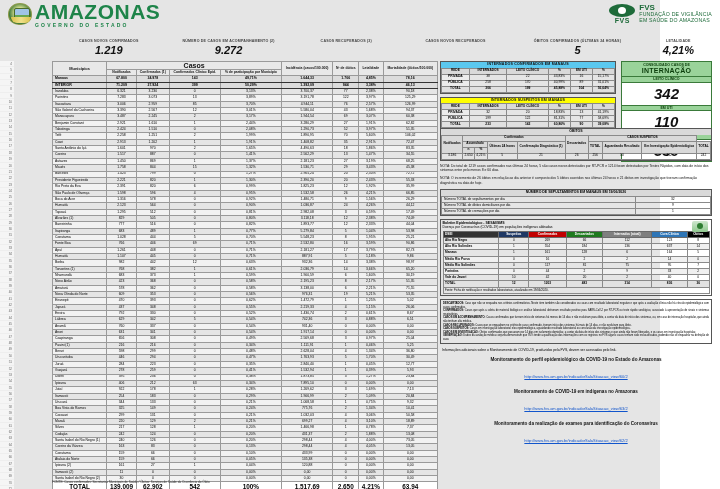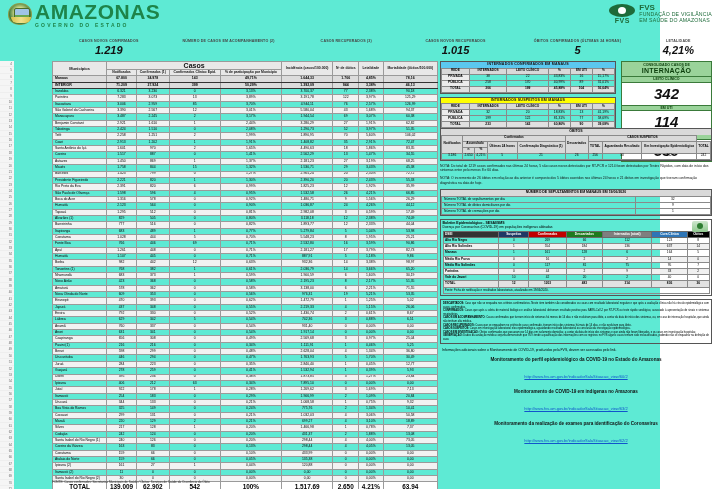--- a/index.html
+++ b/index.html
@@ -7,21 +7,21 @@
   html, body {
     margin: 0; padding: 0;
     width: 720px; height: 489px;
     background: #ffffff;
     font-family: "Liberation Sans", sans-serif;
     overflow: hidden;
   }
   #page {
     position: relative;
     width: 660px; height: 489px;
-    background: #5eead4;
+    background: #e5e5e5;
   }
 
   
   .brandbar {
     position: absolute; left: 0; top: 0; width: 720px; height: 28px;
     display: flex; align-items: center; justify-content: space-between;
     padding: 0 8px;
   }
   .brand-left { display: flex; align-items: center; gap: 3px; }
   .coat {
@@ -256,27 +256,27 @@
   </div>
 
 
   <div class="kpistrip" id="kpistrip">
       <div class="kpi w-a">
      <div class="lbl">CASOS NOVOS CONFIRMADOS</div>
      <div class="val">1.219</div>
    </div>
       <div class="kpi w-b">
      <div class="lbl">NÚMERO DE CASOS EM ACOMPANHAMENTO (2)</div>
+     <div class="val">9.272</div>
    </div>
       <div class="kpi w-c">
      <div class="lbl">CASOS RECUPERADOS (3)</div>
    </div>
       <div class="kpi w-d">
      <div class="lbl">CASOS NOVOS RECUPERADOS</div>
-     <div class="val">1.015</div>
    </div>
       <div class="kpi w-e">
      <div class="lbl">ÓBITOS CONFIRMADOS (ÚLTIMAS 24 HORAS)</div>
      <div class="val">5</div>
    </div>
       <div class="kpi w-f">
      <div class="lbl">LETALIDADE</div>
      <div class="val">4,21%</div>
    </div>
     </div>
@@ -1170,21 +1170,21 @@
 
   <div class="consol">
     <div class="head">
       <span>CONSOLIDADO CASOS DE</span>
       <span class="big">INTERNAÇÃO</span>
     </div>
     <div id="consol-items">
         <div class="sub">LEITO CLÍNICO</div>
    <div class="num">342</div>
         <div class="sub">EM UTI</div>
-   <div class="num">114</div>
+   <div class="num">110</div>
         <div class="sub">INTERNAÇÃO</div>
    <div class="num">539</div>
       </div>
   </div>
 
   <div style="position:absolute;left:440px;top:128px;width:272px;">
 
     <div class="sepbox">
       <div class="cap">ÓBITOS</div>
       <table class="tbl" id="tbl-obitos">

